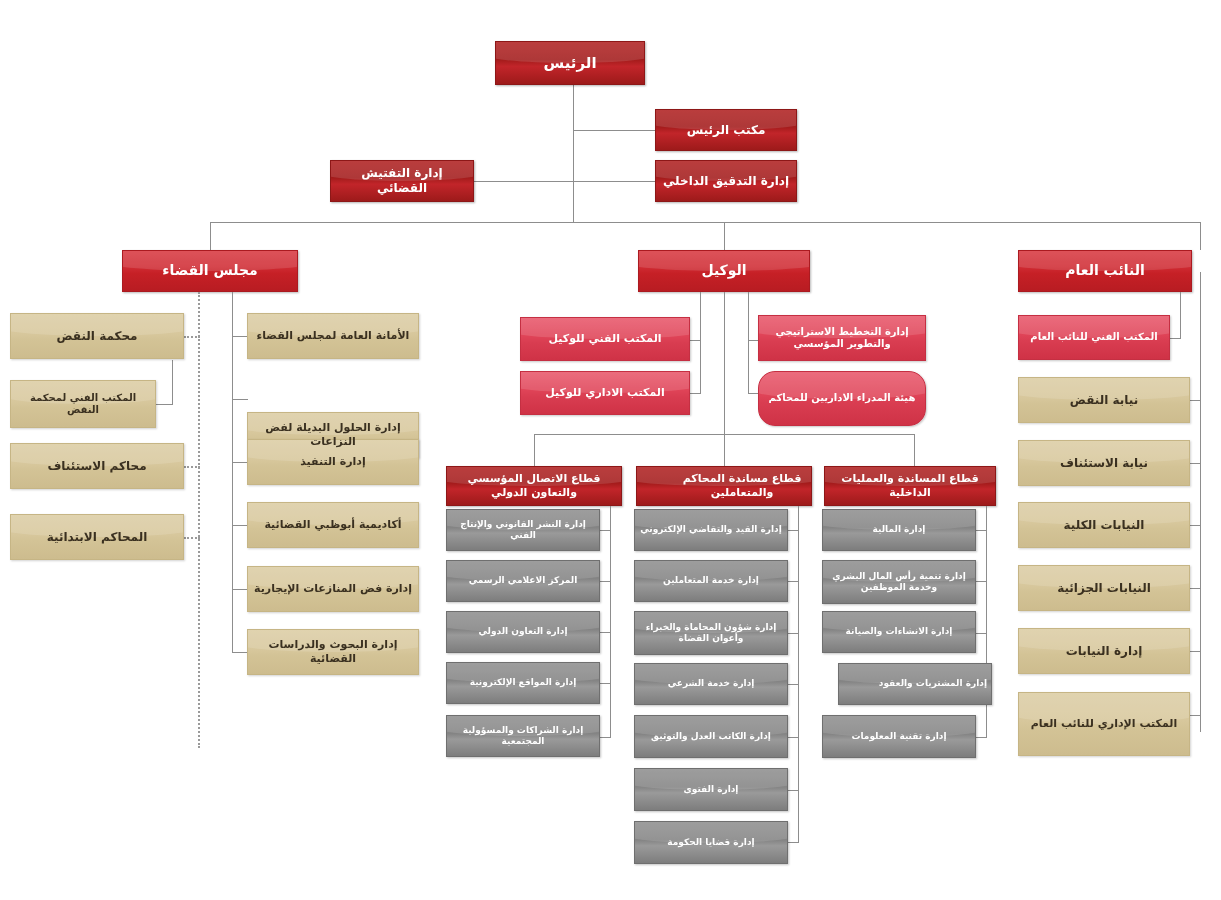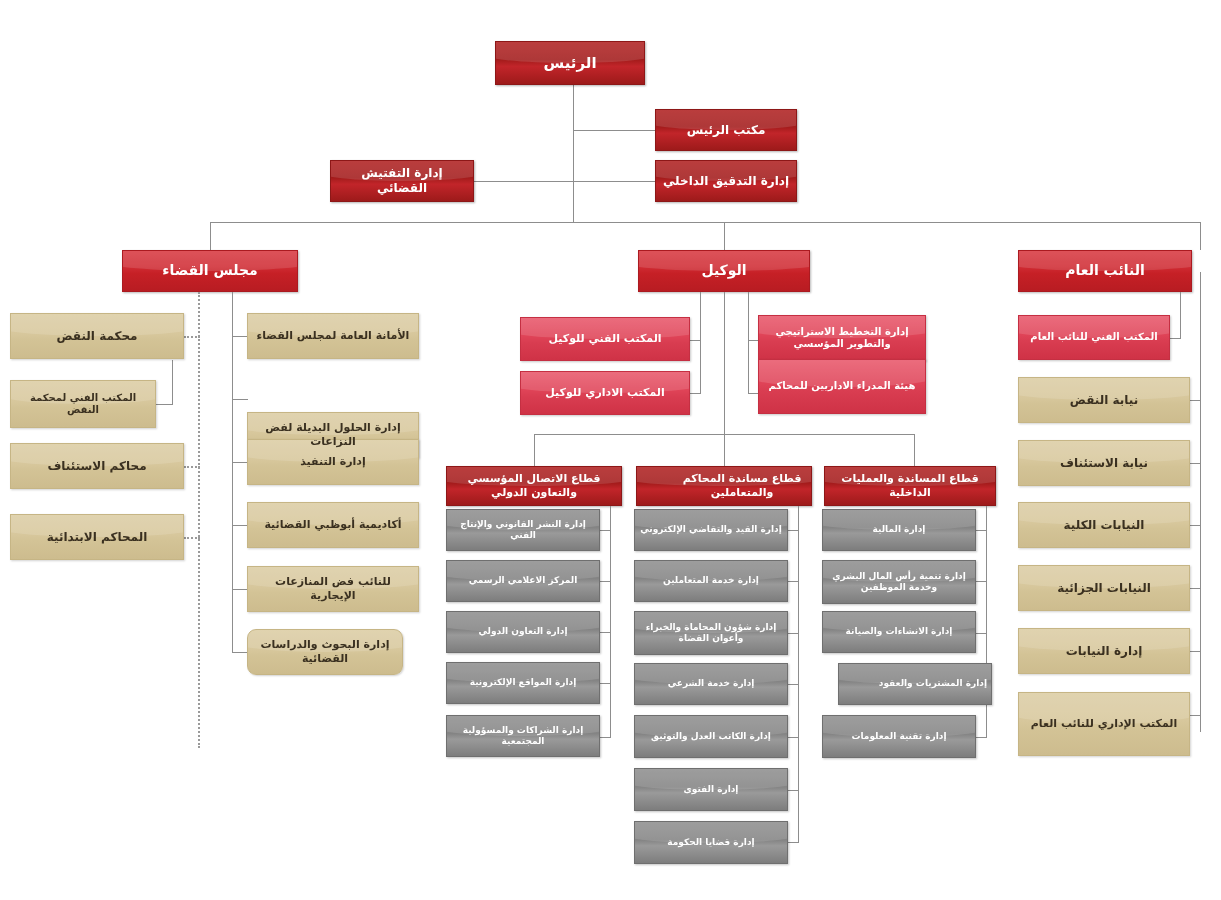--- a/index.html
+++ b/index.html
@@ -183,23 +183,23 @@
   <div class="node n-tan fs-11" style="left:247px;top:376px;width:172px;height:46px;margin-top:36px;">
     <span class="lbl">إدارة الحلول البديلة لفض النزاعات</span>
   </div>
   <div class="node n-tan fs-11" style="left:247px;top:439px;width:172px;height:46px;">
     <span class="lbl">إدارة التنفيذ</span>
   </div>
   <div class="node n-tan fs-11" style="left:247px;top:502px;width:172px;height:46px;">
     <span class="lbl">أكاديمية أبوظبي القضائية</span>
   </div>
   <div class="node n-tan fs-11" style="left:247px;top:566px;width:172px;height:46px;">
-    <span class="lbl">للنائب فض المنازعات الإيجارية</span>
-  </div>
-  <div class="node n-tan fs-11" style="left:247px;top:629px;width:156px;height:46px;border-radius:9px;">
+    <span class="lbl">إدارة فض المنازعات الإيجارية</span>
+  </div>
+  <div class="node n-tan fs-11" style="left:247px;top:629px;width:172px;height:46px;">
     <span class="lbl">إدارة البحوث والدراسات القضائية</span>
   </div>
 
   <div class="node n-red" style="left:638px;top:250px;width:172px;height:42px;font-size:14px;">
     <span class="lbl">الوكيل</span>
   </div>
 
   <div class="ln lv" style="left:724px;top:292px;width:1px;height:153px;"></div>
 
   <div class="ln lv" style="left:700px;top:292px;width:1px;height:101px;"></div>
@@ -213,21 +213,21 @@
     <span class="lbl">المكتب الاداري للوكيل</span>
   </div>
 
   <div class="ln lv" style="left:748px;top:292px;width:1px;height:101px;"></div>
   <div class="ln lh" style="left:748px;top:340px;width:11px;height:1px;"></div>
   <div class="ln lh" style="left:748px;top:393px;width:11px;height:1px;"></div>
 
   <div class="node n-pink fs-10" style="left:758px;top:315px;width:168px;height:46px;">
     <span class="lbl">إدارة التخطيط الاستراتيجي والتطوير المؤسسي</span>
   </div>
-  <div class="node n-pink fs-10" style="left:758px;top:359px;width:168px;height:55px;">
+  <div class="node n-pink fs-10" style="left:758px;top:371px;width:168px;height:55px;border-radius:17px;">
     <span class="lbl">هيئة المدراء الاداريين للمحاكم</span>
   </div>
 
   <div class="ln lh" style="left:534px;top:434px;width:380px;height:1px;"></div>
   <div class="ln lv" style="left:534px;top:434px;width:1px;height:33px;"></div>
   <div class="ln lv" style="left:724px;top:434px;width:1px;height:33px;"></div>
   <div class="ln lv" style="left:914px;top:434px;width:1px;height:33px;"></div>
 
   <div class="node n-dark fs-11" style="left:446px;top:466px;width:176px;height:40px;">
     <span class="lbl">قطاع الاتصال المؤسسي والتعاون الدولي</span>

